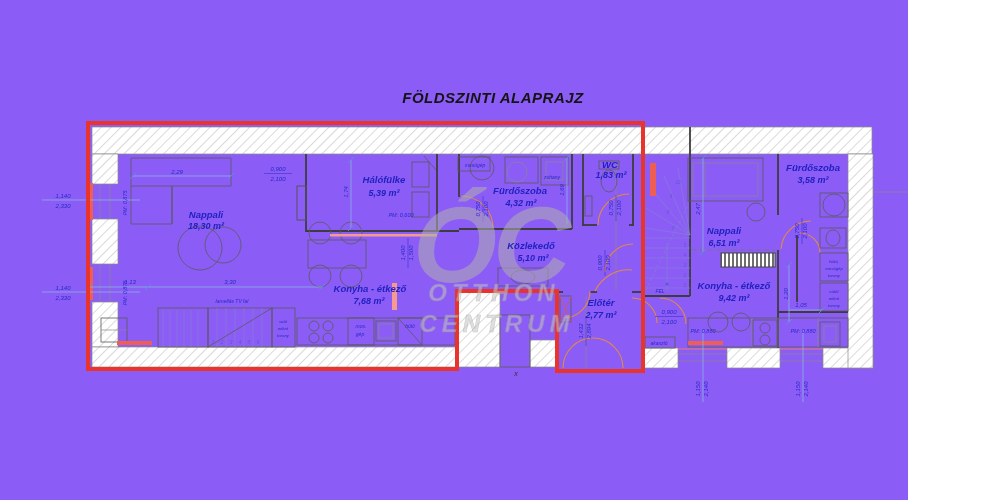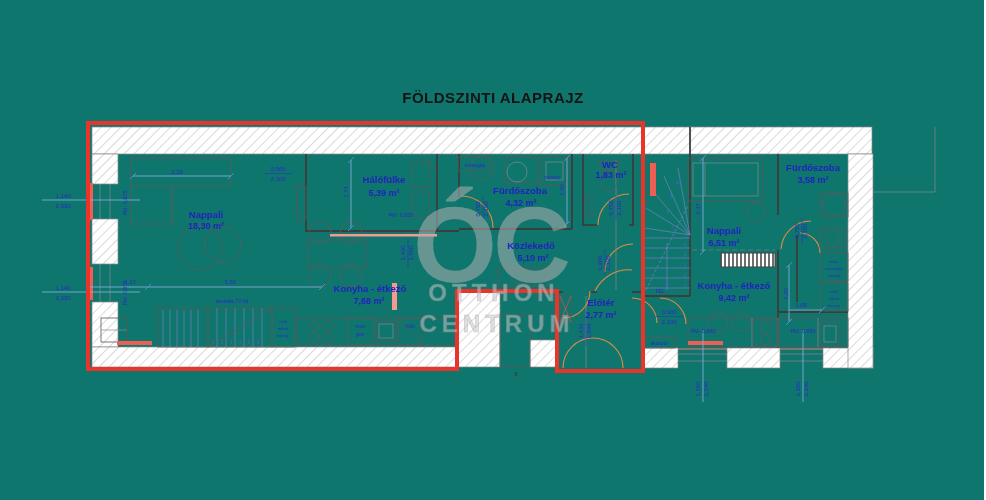--- a/index.html
+++ b/index.html
@@ -1,17 +1,17 @@
 <!DOCTYPE html>
 <html><head>
 <meta charset="utf-8">
 <style>
   html,body{margin:0;padding:0;background:#ffffff;}
-  .stage{position:relative;width:984px;height:500px;background:#0f766e;overflow:hidden;
-         font-family:"Liberation Sans",sans-serif;}
+  .stage{position:relative;width:908px;height:500px;background:#8b5cf6;overflow:hidden;
+         font-family:"Liberation Sans",sans-serif;font-style:italic;}
   svg{display:block}
   text{font-family:"Liberation Sans",sans-serif;}
   .t-title{font-size:15px;font-weight:bold;fill:#141414;letter-spacing:.5px;text-anchor:middle;}
   .t-room{font-size:9.5px;font-weight:bold;fill:#2222c0;text-anchor:middle;}
   .t-area{font-size:9px;font-weight:bold;fill:#2222c0;text-anchor:middle;}
   .t-dim{font-size:6px;fill:#2a2ac8;text-anchor:middle;}
   .t-pm{font-size:5.5px;fill:#2a2ac8;text-anchor:middle;}
   .t-fx{font-size:5px;fill:#2a2ac8;text-anchor:middle;}
   .t-fx4{font-size:4.3px;fill:#2a2ac8;text-anchor:middle;}
   .t-stair{font-size:4.5px;fill:#5a5ad0;text-anchor:middle;}

